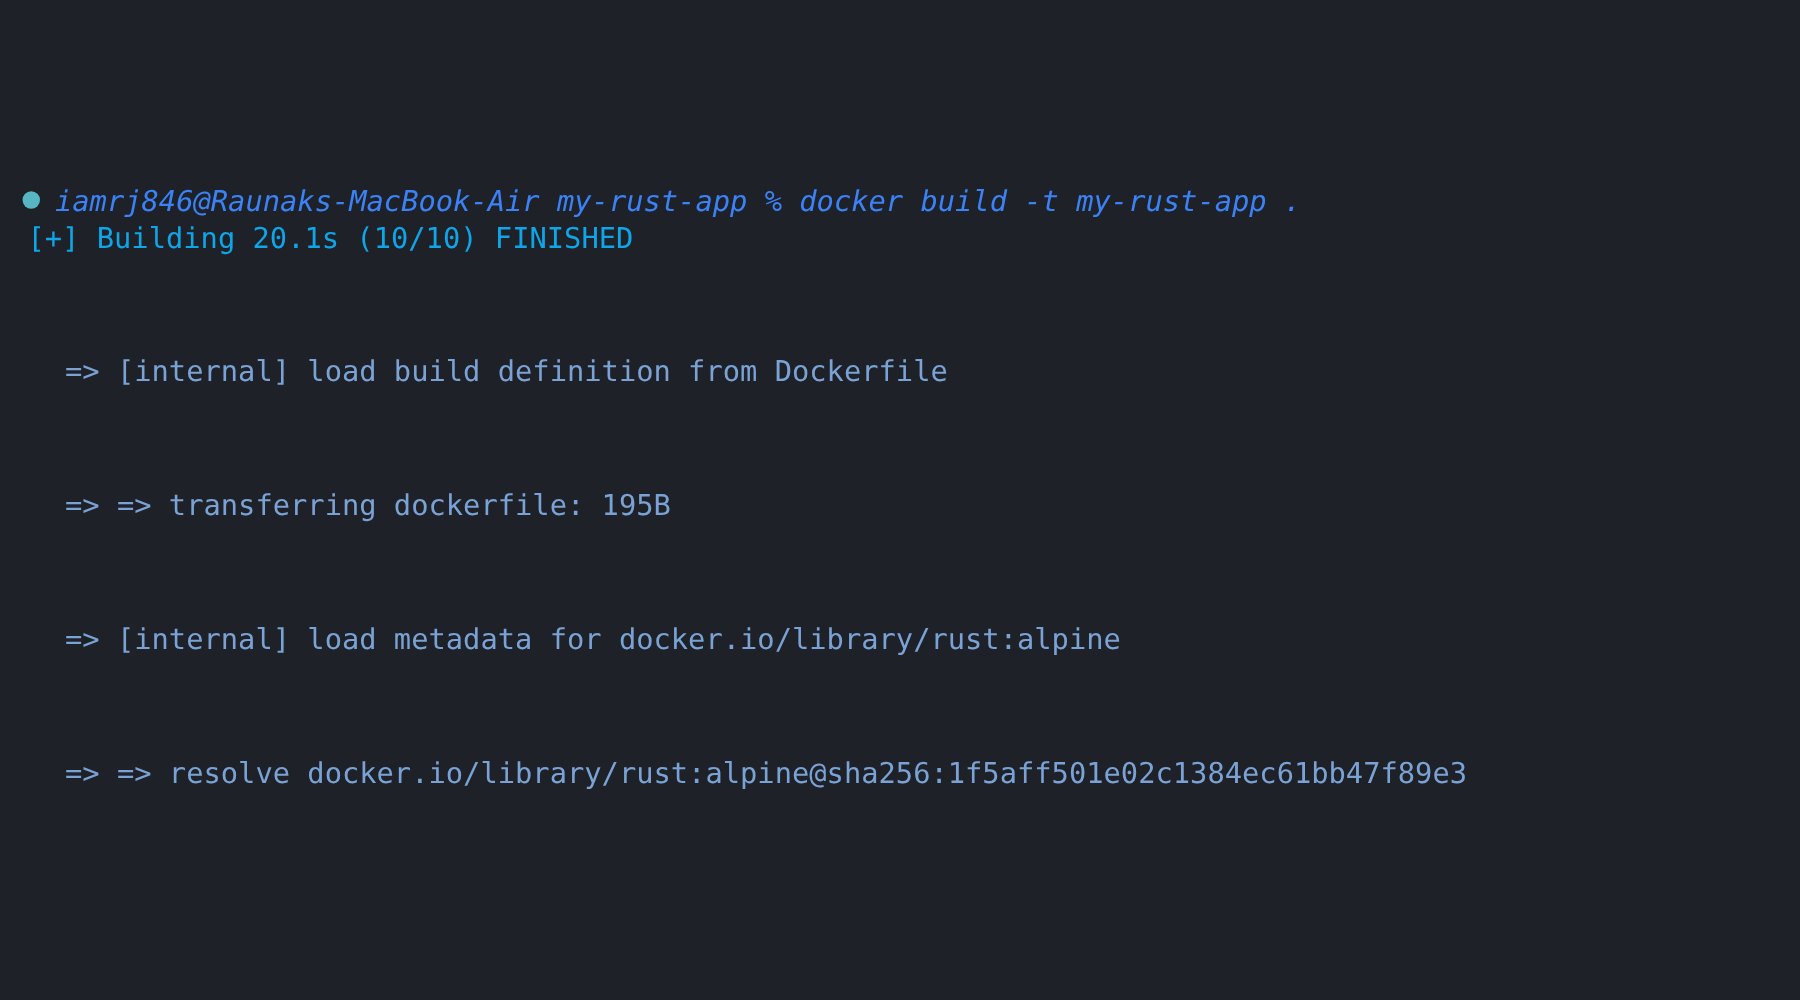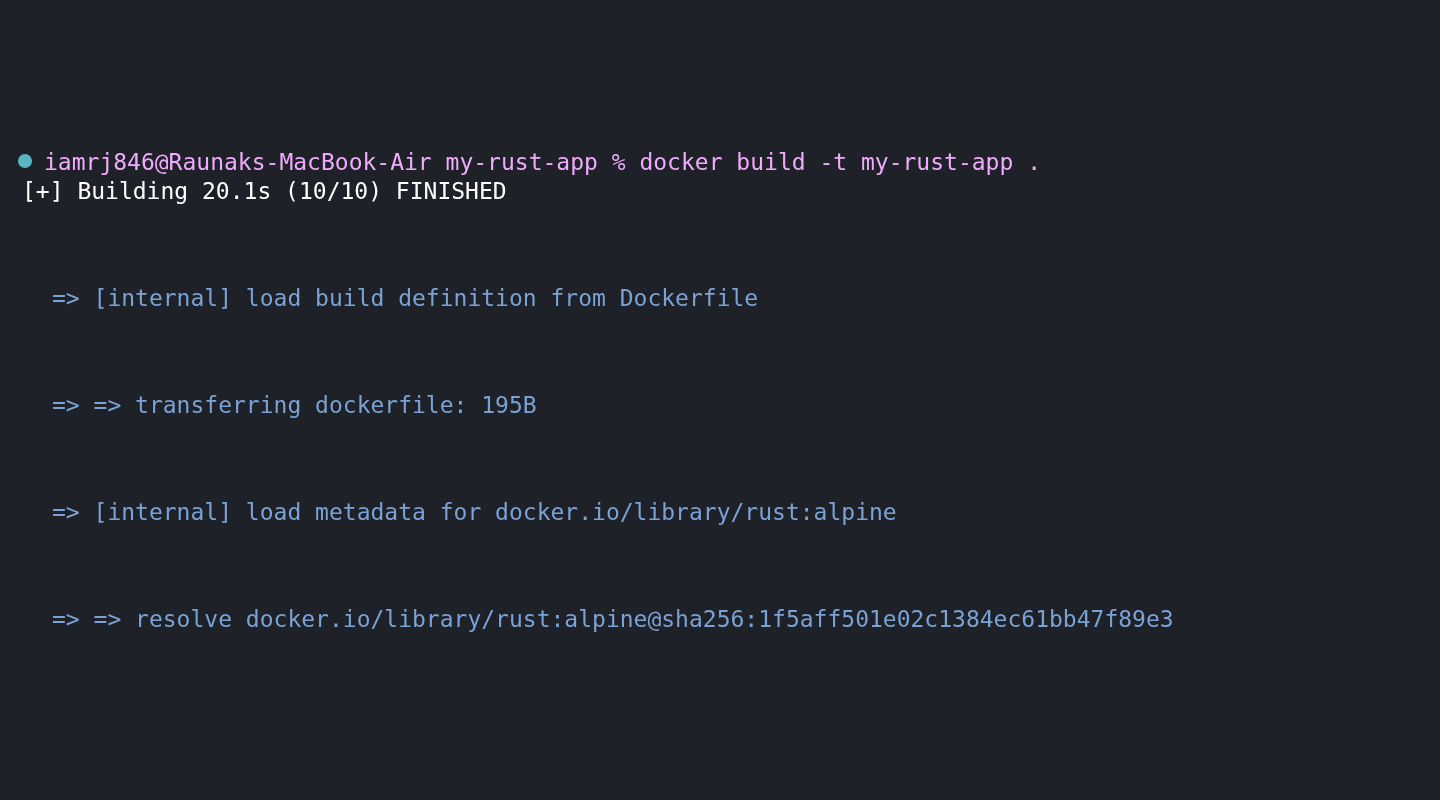--- a/index.html
+++ b/index.html
@@ -20,22 +20,22 @@
       width: 14px;
       height: 14px;
       border-radius: 50%;
       background: #56b6c2;
       vertical-align: middle;
       margin-left: 18px;
       margin-right: 12px;
       position: relative;
       top: -2px;
     }
-    .prompt { color: #f0abfc; }
-    .status { color: #ffffff; padding-left: 22px; }
+    .prompt { color: #3b82f6; font-style: italic; }
+    .status { color: #0ea5e9; padding-left: 22px; }
     .step { color: #7aa2d4; padding-left: 52px; margin-top: 47px; }
   </style>
 </head>
 <body>
 
 
 
 <div><span class="dot"></span><span class="prompt">iamrj846@Raunaks-MacBook-Air my-rust-app % docker build -t my-rust-app .</span>
 <div class="status">[+] Building 20.1s (10/10) FINISHED</div>
 <div class="step">=&gt; [internal] load build definition from Dockerfile</div>

